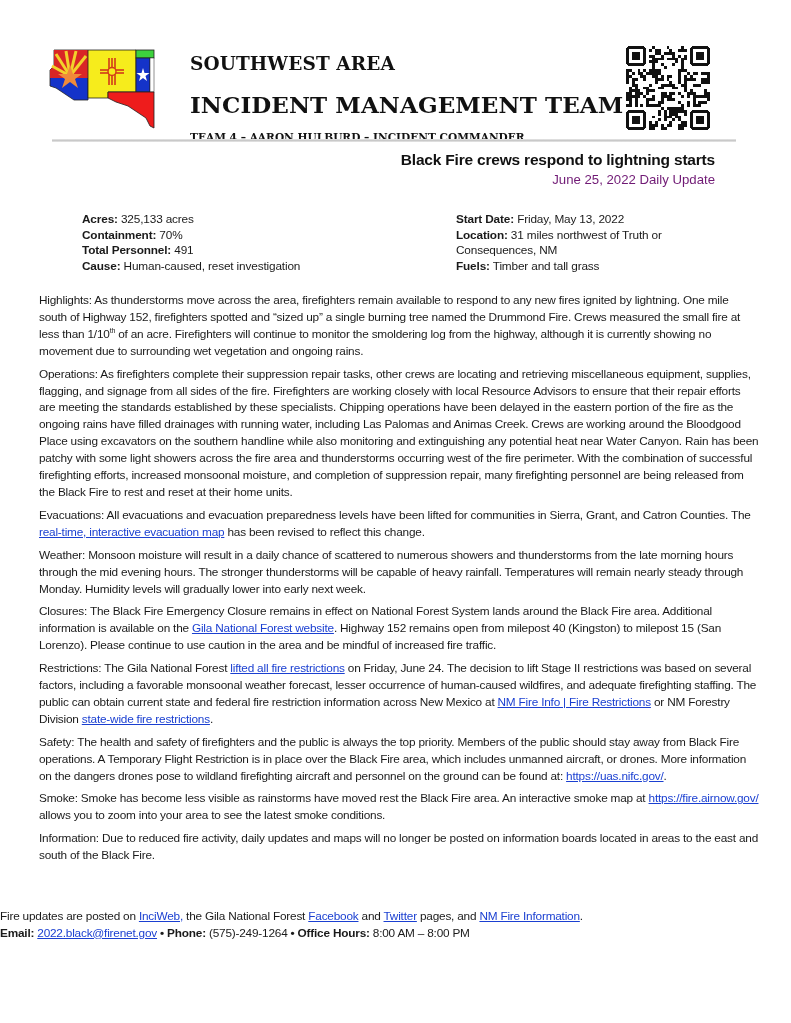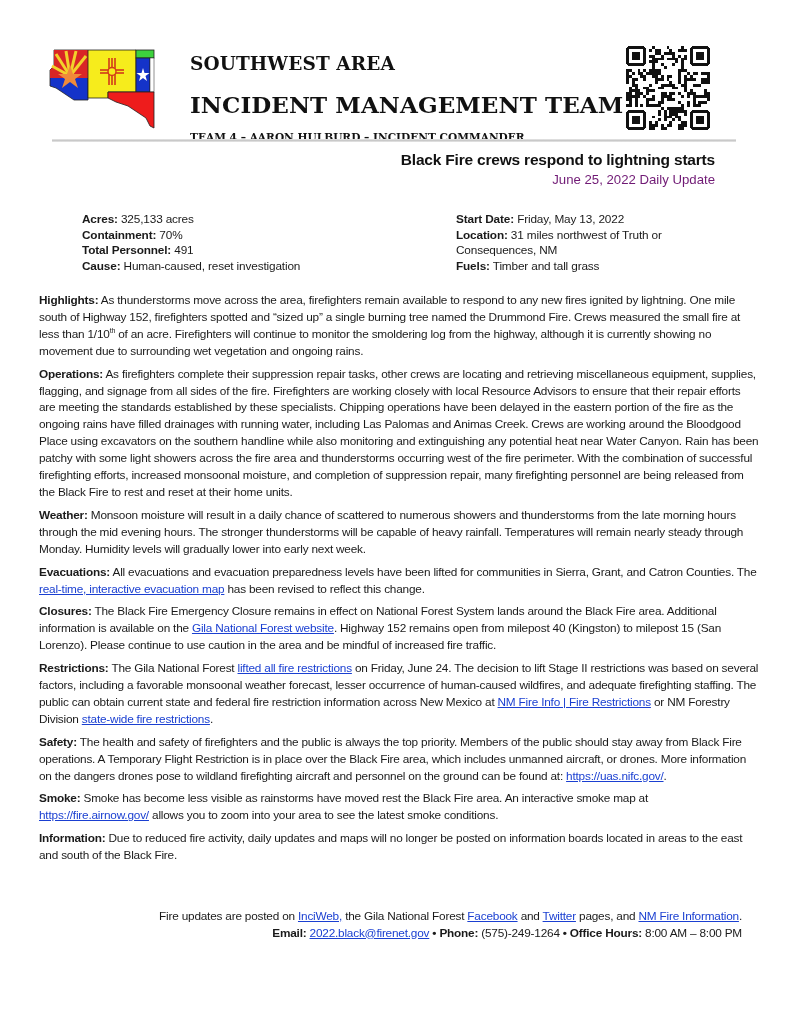--- a/index.html
+++ b/index.html
@@ -22,26 +22,26 @@
 
   
   .facts { position: absolute; top: 212px; font-family: "Liberation Sans", "DejaVu Sans", sans-serif; font-size: 11.8px; line-height: 15.5px; letter-spacing: -0.15px; }
   .facts.left { left: 39px; width: 380px; margin-left: 43px; }
   .facts.right { left: 456px; width: 280px; }
   .facts b { font-weight: bold; }
 
   
   .body { position: absolute; left: 39px; top: 292px; width: 720px; font-family: "Liberation Sans", "DejaVu Sans", sans-serif; font-size: 11.8px; line-height: 16.9px; letter-spacing: -0.2px; color: #1a1a1a; }
   .body p { margin: 0 0 6px 0; }
-  .body b { font-weight: bold; }
+  .body b { font-weight: normal; }
   a.lnk { color: #1a3fd1; text-decoration: underline; }
   sup { font-size: 7px; line-height: 0; vertical-align: super; }
 
   
-  .footer { position: absolute; left: 0; top: 908px; width: 742px; text-align: right; font-family: "Liberation Sans", "DejaVu Sans", sans-serif; font-size: 11.8px; line-height: 16.5px; letter-spacing: -0.2px; }
+  .footer { position: absolute; left: 0; top: 908px; width: 742px; text-align: left; font-family: "Liberation Sans", "DejaVu Sans", sans-serif; font-size: 11.8px; line-height: 16.5px; letter-spacing: -0.2px; }
 </style>
 </head>
 <body>
 
 <div class="page">
 
   <svg class="logo" viewBox="0 0 128 82">
 
     <g>
       <path d="M6,2 H40 V52 H26 L8,40 L2,38 V22 L6,18 Z" fill="#1433c9" stroke="#222" stroke-width="0.8"></path>
@@ -380,23 +380,23 @@
     <div><b>Start Date:</b><span> Friday, May 13, 2022</span></div>
     <div><b>Location:</b><span> 31 miles northwest of Truth or Consequences, NM</span></div>
     <div><b>Fuels:</b><span> Timber and tall grass</span></div>
   </div>
 
   <div class="body">
     <p><b>Highlights:</b><span> As thunderstorms move across the area, firefighters remain available to respond to any new fires ignited by lightning. One mile south of Highway 152, firefighters spotted and “sized up” a single burning tree named the Drummond Fire. Crews measured the small fire at less than 1/10</span><sup>th</sup><span> of an acre. Firefighters will continue to monitor the smoldering log from the highway, although it is currently showing no movement due to surrounding wet vegetation and ongoing rains.</span></p>
 
     <p><b>Operations:</b><span> As firefighters complete their suppression repair tasks, other crews are locating and retrieving miscellaneous equipment, supplies, flagging, and signage from all sides of the fire. Firefighters are working closely with local Resource Advisors to ensure that their repair efforts are meeting the standards established by these specialists. Chipping operations have been delayed in the eastern portion of the fire as the ongoing rains have filled drainages with running water, including Las Palomas and Animas Creek. Crews are working around the Bloodgood Place using excavators on the southern handline while also monitoring and extinguishing any potential heat near Water Canyon. Rain has been patchy with some light showers across the fire area and thunderstorms occurring west of the fire perimeter. With the combination of successful firefighting efforts, increased monsoonal moisture, and completion of suppression repair, many firefighting personnel are being released from the Black Fire to rest and reset at their home units.</span></p>
 
+    <p><b>Evacuations:</b><span> All evacuations and evacuation preparedness levels have been lifted for communities in Sierra, Grant, and Catron Counties. The </span><a class="lnk">real-time, interactive evacuation map</a><span> has been revised to reflect this change.</span></p>
+
     <p><b>Weather:</b><span> Monsoon moisture will result in a daily chance of scattered to numerous showers and thunderstorms from the late morning hours through the mid evening hours. The stronger thunderstorms will be capable of heavy rainfall. Temperatures will remain nearly steady through Monday. Humidity levels will gradually lower into early next week.</span></p>
-
-    <p><b>Evacuations:</b><span> All evacuations and evacuation preparedness levels have been lifted for communities in Sierra, Grant, and Catron Counties. The </span><a class="lnk">real-time, interactive evacuation map</a><span> has been revised to reflect this change.</span></p>
 
     <p><b>Closures:</b><span> The Black Fire Emergency Closure remains in effect on National Forest System lands around the Black Fire area. Additional information is available on the </span><a class="lnk">Gila National Forest website</a><span>. Highway 152 remains open from milepost 40 (Kingston) to milepost 15 (San Lorenzo). Please continue to use caution in the area and be mindful of increased fire traffic.</span></p>
 
     <p><b>Restrictions:</b><span> The Gila National Forest </span><a class="lnk">lifted all fire restrictions</a><span> on Friday, June 24. The decision to lift Stage II restrictions was based on several factors, including a favorable monsoonal weather forecast, lesser occurrence of human-caused wildfires, and adequate firefighting staffing. The public can obtain current state and federal fire restriction information across New Mexico at </span><a class="lnk">NM Fire Info | Fire Restrictions</a><span> or NM Forestry Division </span><a class="lnk">state-wide fire restrictions</a><span>.</span></p>
 
     <p><b>Safety:</b><span> The health and safety of firefighters and the public is always the top priority. Members of the public should stay away from Black Fire operations. A Temporary Flight Restriction is in place over the Black Fire area, which includes unmanned aircraft, or drones. More information on the dangers drones pose to wildland firefighting aircraft and personnel on the ground can be found at: </span><a class="lnk">https://uas.nifc.gov/</a><span>.</span></p>
 
     <p><b>Smoke:</b><span> Smoke has become less visible as rainstorms have moved rest the Black Fire area. An interactive smoke map at </span><a class="lnk">https://fire.airnow.gov/</a><span> allows you to zoom into your area to see the latest smoke conditions.</span></p>
 
     <p><b>Information:</b><span> Due to reduced fire activity, daily updates and maps will no longer be posted on information boards located in areas to the east and south of the Black Fire.</span></p>

